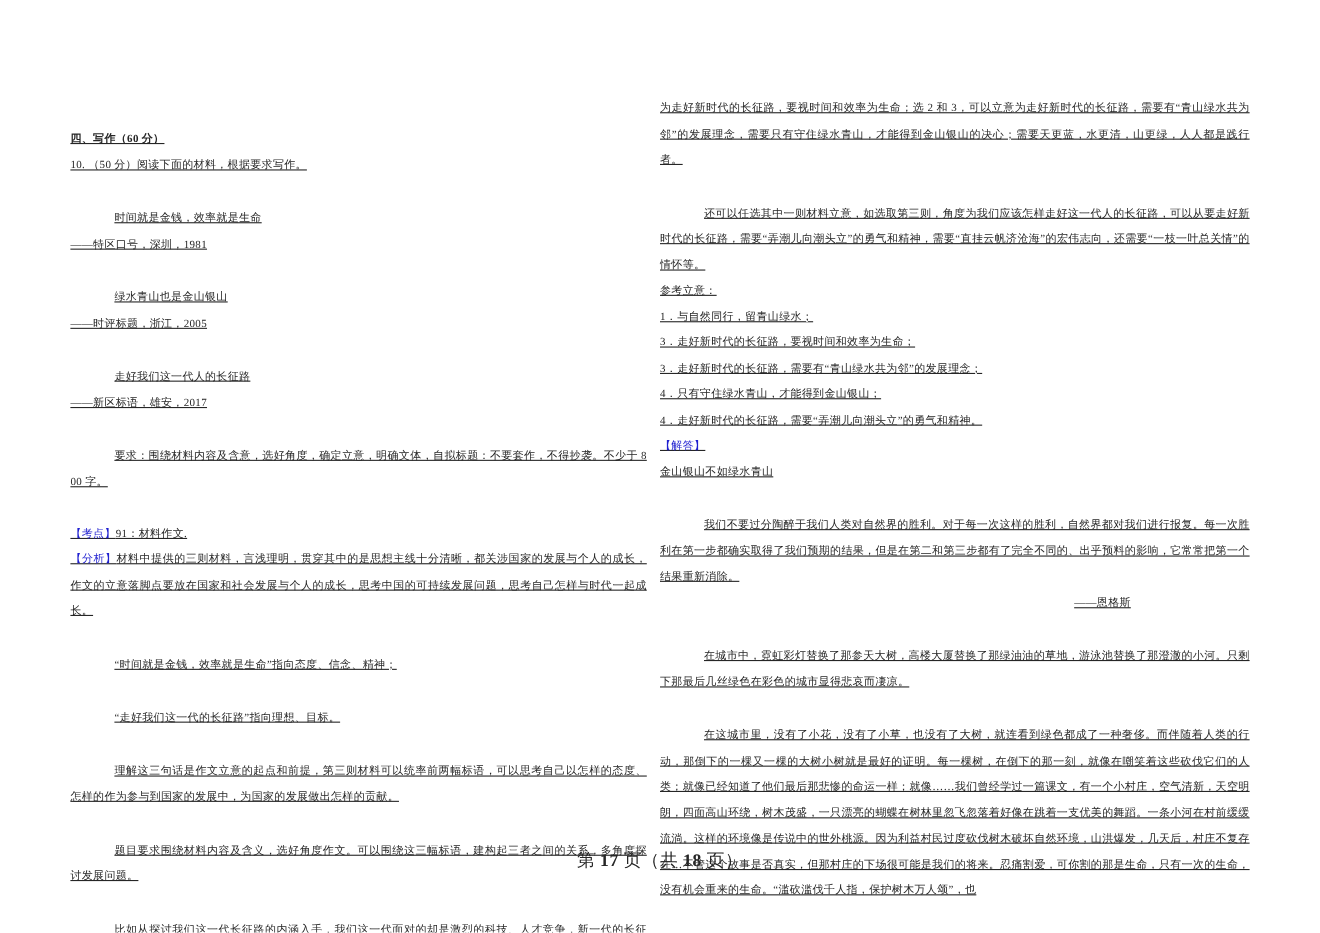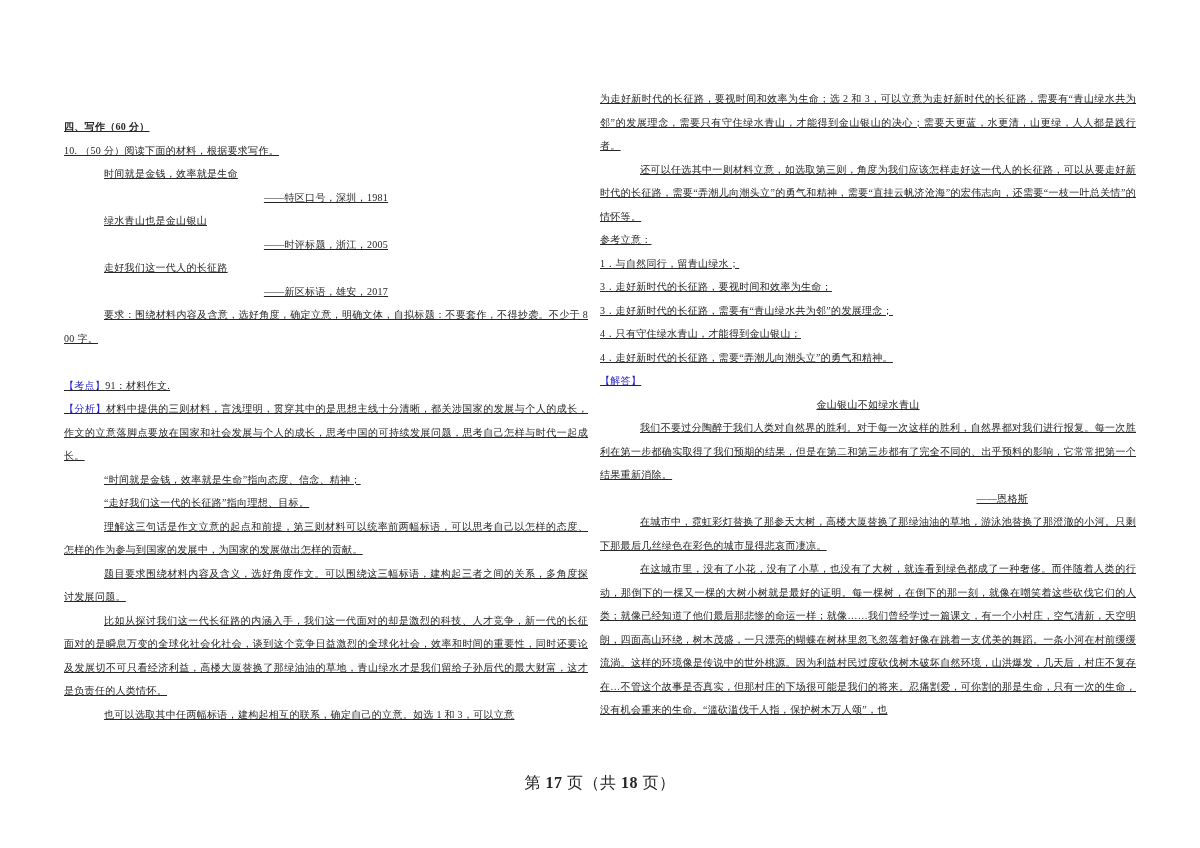--- a/index.html
+++ b/index.html
@@ -24,23 +24,23 @@
     text-decoration: underline;
   }
   .col-left  { left: 64px;  top: 115px; width: 524px; }
   .col-right { left: 600px; top: 87px;  width: 536px; }
   .para {
     margin: 0;
     text-align: justify;
     text-justify: inter-ideograph;
     word-break: break-all;
   }
-  .indent { text-indent: 40px; }
+  .indent { text-indent: 40px; margin-top: 25px; }
   .bold   { font-weight: bold; }
-  .center { text-align: center; }
+  .center { text-align: left; }
   .gap-above { margin-top: 23.5px; }
   .tag {
     color: #1f1fd0;
   }
   .attribution {
     text-align: right;
     padding-right: 108px;
   }
   .footer {
     position: absolute;

